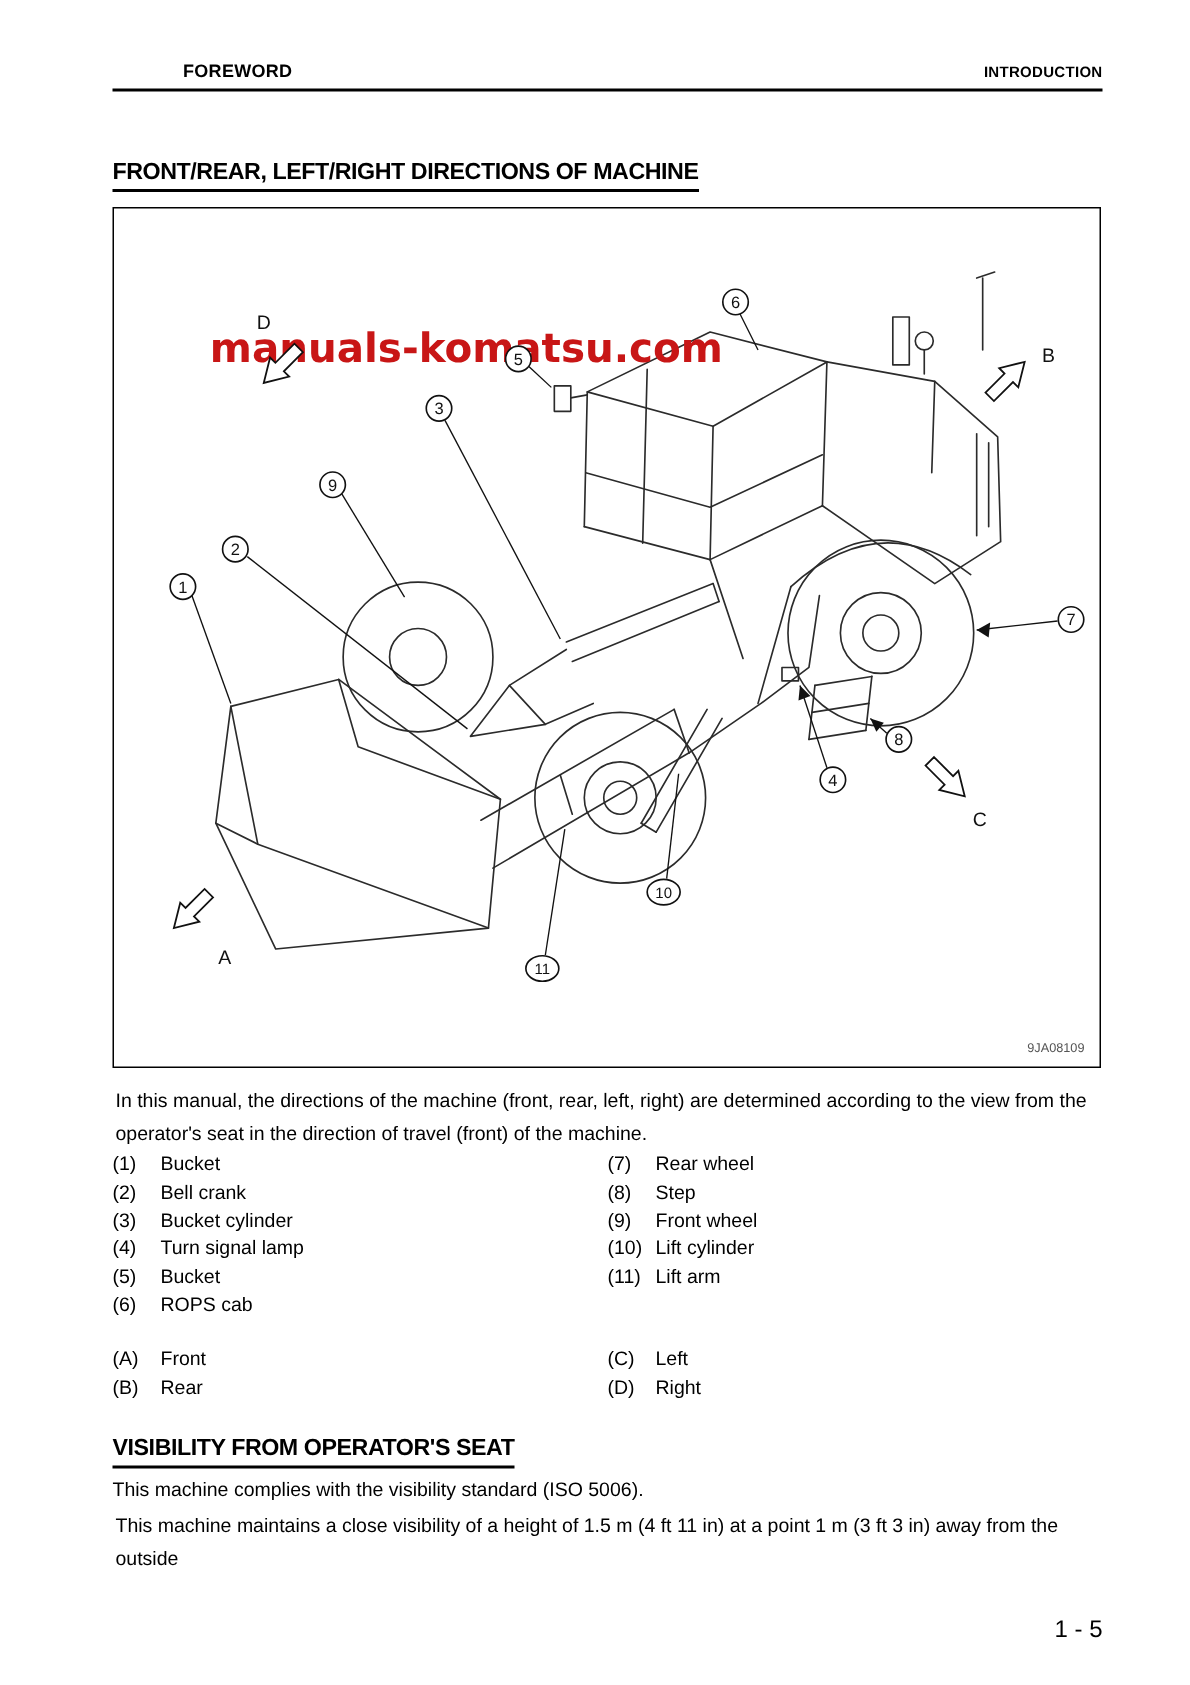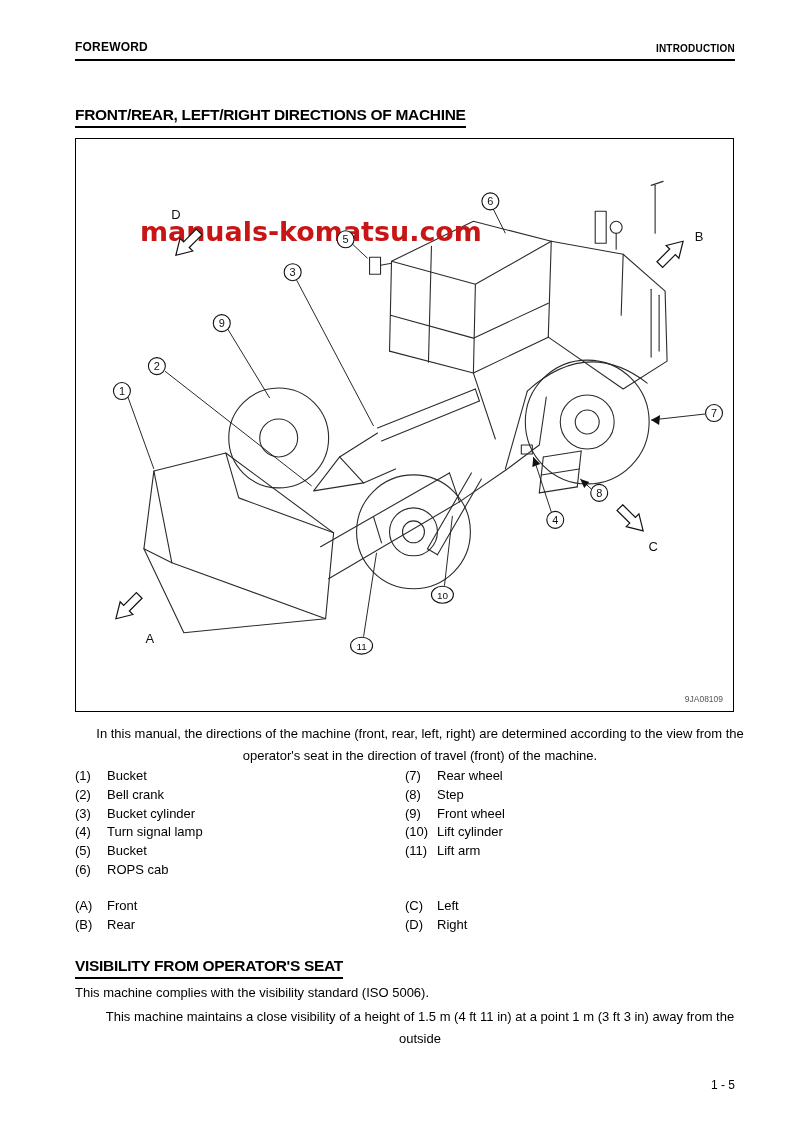--- a/index.html
+++ b/index.html
@@ -4,47 +4,47 @@
 <style>
   * { margin:0; padding:0; box-sizing:border-box; }
   html, body { background:#ffffff; }
   body {
     width:793px; height:1123px; position:relative;
     font-family:"Liberation Sans", sans-serif; color:#000;
     overflow:hidden;
   }
   .header { position:absolute; left:75px; top:40px; width:660px;
     display:flex; justify-content:space-between; align-items:flex-end; }
-  .header-left  { font-size:12px; font-weight:bold; letter-spacing:.2px; }
+  .header-left  { font-size:12px; font-weight:bold; letter-spacing:.2px;margin-left:47px; }
   .header-right { font-size:10px; font-weight:bold; letter-spacing:.2px; }
   .header-rule { position:absolute; left:75px; top:59px; width:660px; height:2px; background:#000; }
 
   .sec-title { position:absolute; left:75px; font-size:15.5px; font-weight:bold;
     letter-spacing:-0.3px; border-bottom:2px solid #000; padding-bottom:2px; white-space:nowrap;text-align:center; }
   #title-directions { top:106px; }
   #title-visibility { top:957px; }
 
   .figure-box { position:absolute; left:75px; top:138px; width:659px; height:574px;
     border:1px solid #000; background:#fff; }
   .figure-box svg { display:block; }
 
-  .para { position:absolute; left:89px; width:662px; font-size:13px; line-height:21.5px;text-align:center; }
+  .para { position:absolute; left:77px; width:662px; font-size:13px; line-height:21.5px; }
   #intro-para { top:723px; }
   #vis-line1 { position:absolute; left:75px; top:985px; font-size:13px;text-align:right; }
   #vis-body { top:1006px; }
 
   .list-col { position:absolute; font-size:13px; }
   #parts-left  { left:75px;  top:768px; }
   #parts-right { left:405px; top:768px; }
   #dirs-left   { left:75px;  top:898px; }
   #dirs-right  { left:405px; top:898px; }
   .row { height:18.8px; display:flex; align-items:flex-start; }
   .row .num { width:32px; flex:0 0 32px; }
 
-  .footer { position:absolute; right:58px; top:1078px; font-size:12px; }
+  .footer { position:absolute; right:58px; top:1078px; font-size:16px; }
 
   
   .draw { fill:none; stroke:#2b2b2b; stroke-width:1.1; stroke-linejoin:round; stroke-linecap:round; }
   .watermark { fill:#c81616; font-family:"DejaVu Sans", sans-serif; font-size:27px; font-weight:600; }
   .callout circle, .callout ellipse { fill:#fff; stroke:#111; stroke-width:1.1; }
   .callout line { stroke:#111; stroke-width:0.9; }
   .callout .ah { fill:#111; stroke:none; }
   .callout text { fill:#111; font-family:"Liberation Sans", sans-serif; font-size:11px; }
   .callout text.small { font-size:10px; }
   .dir-arrow polygon { fill:#fff; stroke:#111; stroke-width:1.2; }

